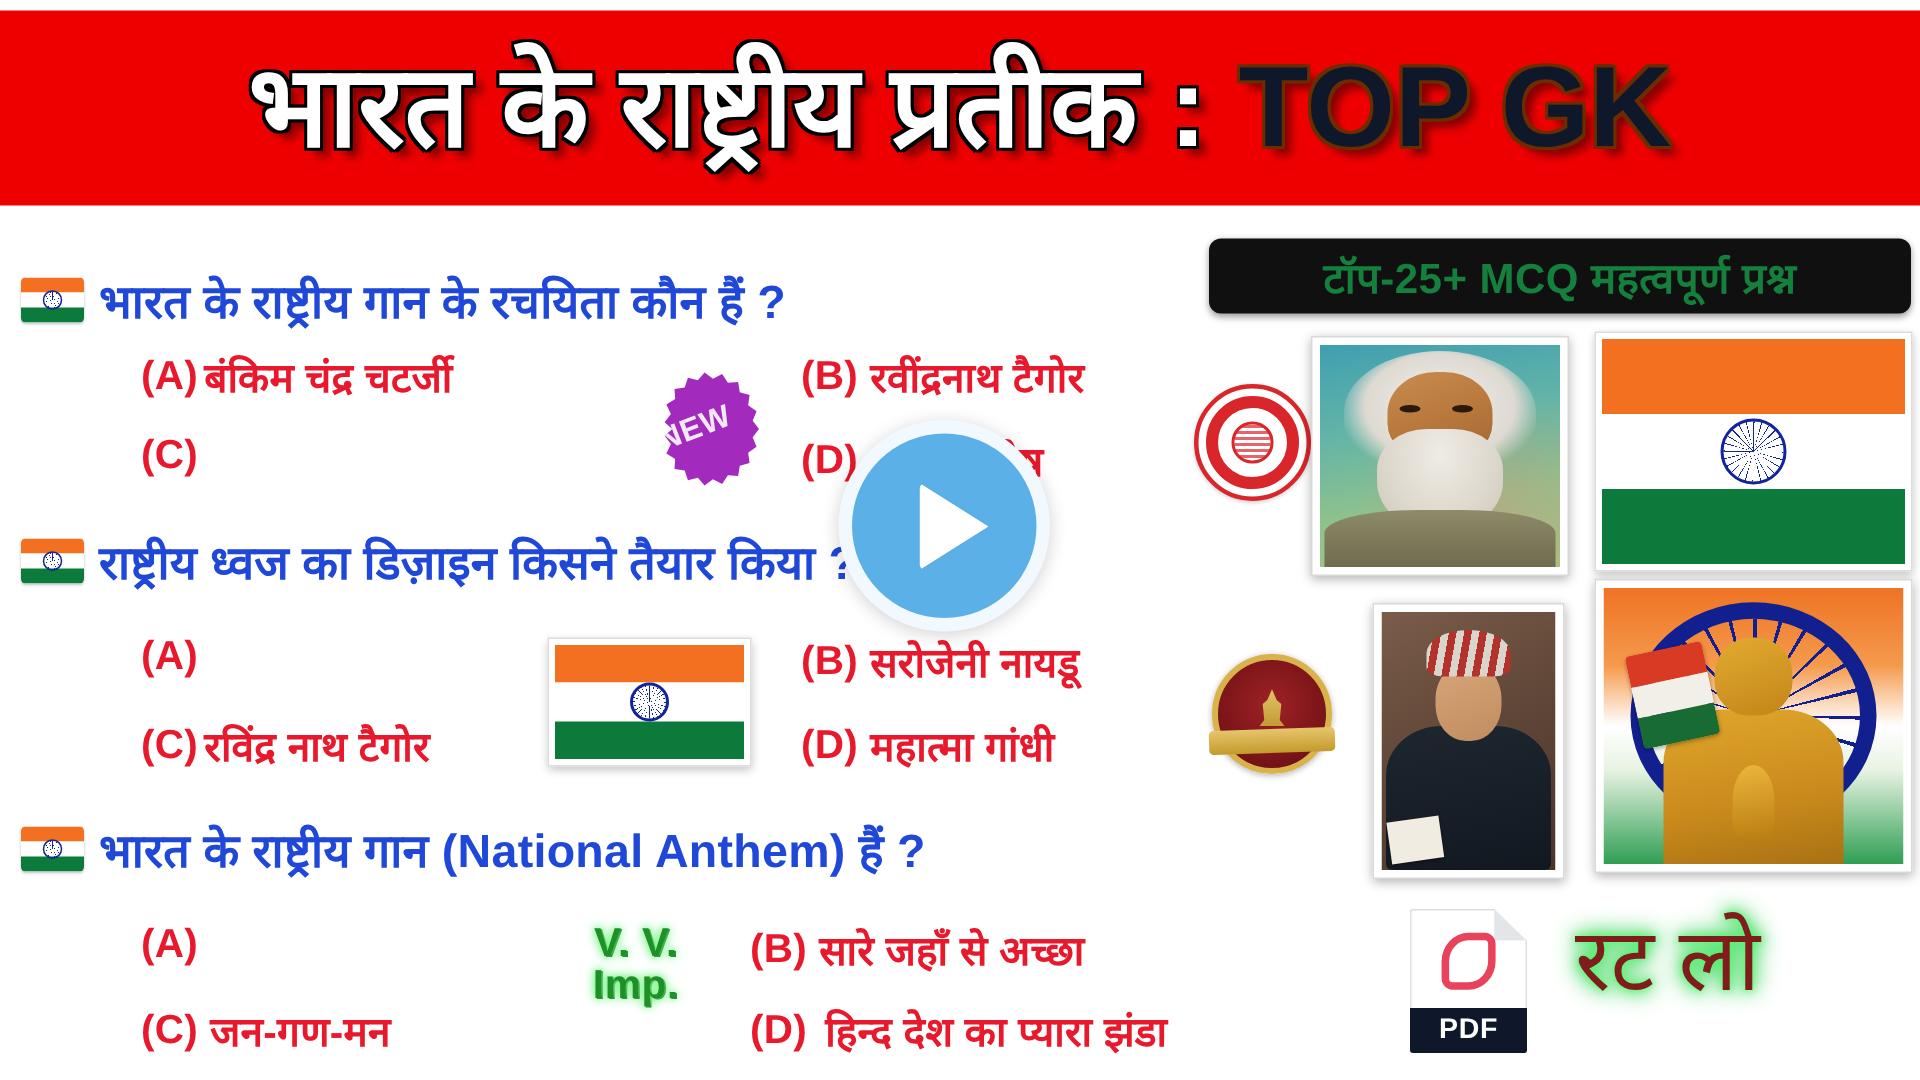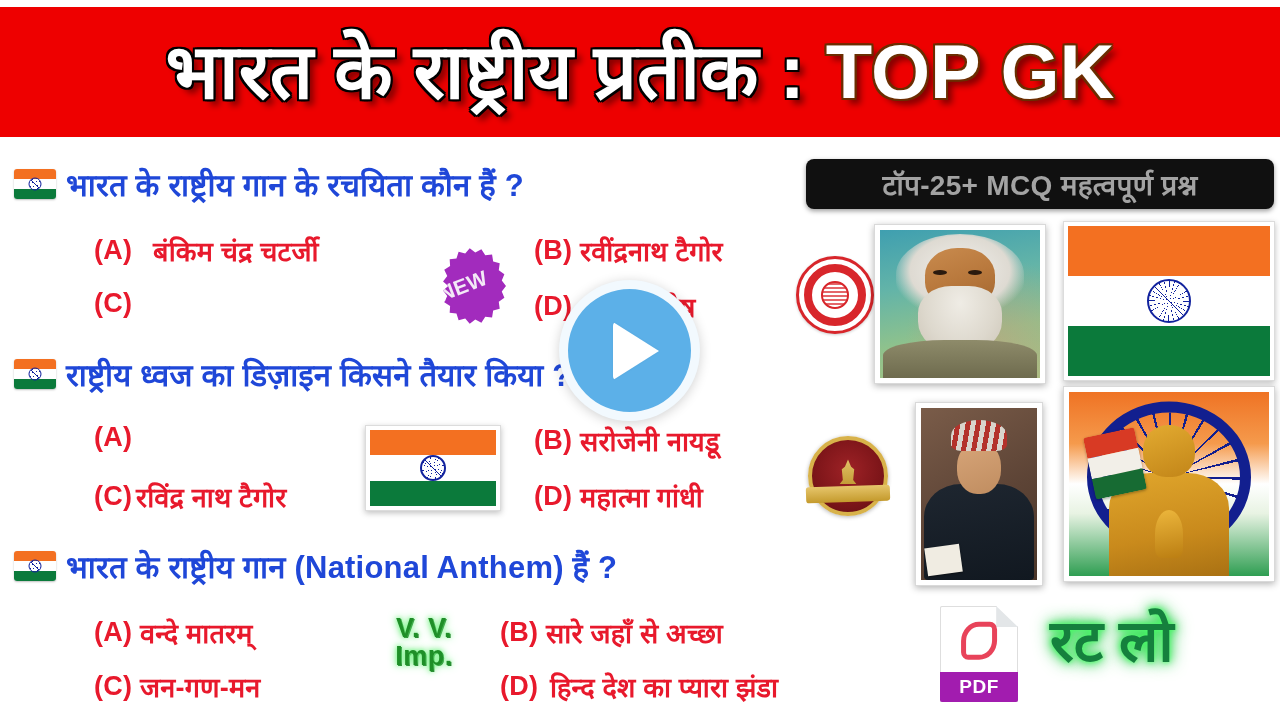--- a/index.html
+++ b/index.html
@@ -26,21 +26,21 @@
     letter-spacing: 0px;
   }
   .banner-hi {
     color: #ffffff;
     text-shadow:
       2px 0 0 #000, -2px 0 0 #000, 0 2px 0 #000, 0 -2px 0 #000,
       2px 2px 0 #000, -2px 2px 0 #000, 2px -2px 0 #000, -2px -2px 0 #000,
       6px 6px 6px rgba(0,0,0,.45);
   }
   .banner-en {
-    color: #ffffff;
+    color: #0f172a;
     text-shadow:
       2px 0 0 #6b2d00, -2px 0 0 #6b2d00, 0 2px 0 #6b2d00, 0 -2px 0 #6b2d00,
       2px 2px 0 #6b2d00, -2px 2px 0 #6b2d00, 2px -2px 0 #6b2d00, -2px -2px 0 #6b2d00,
       6px 6px 6px rgba(0,0,0,.45);
   }
 
   
   .q-block { position: absolute; left: 14px; }
   .q-line { display: flex; align-items: center; gap: 10px; white-space: nowrap; }
   .q-text {
@@ -89,21 +89,21 @@
   }
 
   
   .mcq-badge {
     position: absolute; left: 806px; top: 159px; width: 468px; height: 50px;
     background: #101010; border-radius: 8px;
     display: flex; align-items: center; justify-content: center;
     box-shadow: 0 2px 5px rgba(0,0,0,.4);
   }
   .mcq-badge span {
-    color: #a3a3a3; font-size: 28px; font-weight: bold; white-space: nowrap;
+    color: #15803d; font-size: 28px; font-weight: bold; white-space: nowrap;
     letter-spacing: .3px;
   }
 
   
   .starburst {
     position: absolute; left: 420px; top: 243px; width: 86px; height: 86px;
     background: #a22bbd;
     clip-path: polygon(
       100% 50%, 95.1% 56.3%, 98.1% 63.8%, 91.6% 68.4%, 92.7% 76.4%, 85.1% 78.5%,
       83.8% 86.5%, 75.9% 85.9%, 71.4% 92.6%, 64.3% 89%, 57.8% 93.8%, 52.6% 87.7%,
@@ -303,60 +303,60 @@
     clip-path: polygon(0 0, 100% 100%, 0 100%);
   }
   .pdf-icon .swirl {
     position:absolute; left:50%; top:36%; transform:translate(-50%,-50%);
     width:46%; height:40%;
     border: 5px solid #e8435a;
     border-radius: 50% 20% 50% 20%;
   }
   .pdf-icon .tag {
     position:absolute; left:0; bottom:0; width:100%; height:31%;
-    background:#a21caf; display:flex; align-items:center; justify-content:center;
+    background:#0f172a; display:flex; align-items:center; justify-content:center;
     border-radius: 0 0 2px 2px;
   }
   .pdf-icon .tag span { color:#fff; font-size:19px; font-weight:bold; letter-spacing:.5px; }
 
   
   .ratlo {
     position:absolute; left:1050px; top:612px;
-    font-size: 58px; font-weight: bold; color: #15803d;
+    font-size: 58px; font-weight: normal; color: #7f1d1d;
     text-shadow: 0 0 5px #4dff6b, 0 0 11px #27e34b, 0 0 18px #11b934;
     white-space: nowrap; line-height:1;
   }
 </style>
 </head>
 <body>
 
 <div id="stage">
 
   <div class="banner">
     <div class="banner-text"><span class="banner-hi">भारत के राष्ट्रीय प्रतीक : </span><span class="banner-en">TOP GK</span></div>
   </div>
 
   <div class="mcq-badge">
     <span>टॉप-25+ MCQ महत्वपूर्ण प्रश्न</span>
   </div>
 
-  <div class="q-block" style="top:163px;">
+  <div class="q-block" style="top:179px;">
     <div class="q-line">
       <span class="wave-flag">
         <i class="s1"></i>
           <i class="s2"></i>
           <i class="s3"></i>
           <span class="ch"></span>
       </span>
       <span class="q-text">भारत के राष्ट्रीय गान के रचयिता कौन हैं ?</span>
     </div>
   </div>
   <div class="opt-row" style="position:absolute; left:94px; top:232px;">
     <span class="opt">(A)</span>
-    <span class="opt" style="margin-left:21px;">बंकिम चंद्र चटर्जी</span>
+    <span class="opt" style="margin-left:4px;">बंकिम चंद्र चटर्जी</span>
   </div>
   <div class="opt-row" style="position:absolute; left:534px; top:232px;">
     <span class="opt">(B)</span>
     <span class="opt" style="margin-left:8px;">रवींद्रनाथ टैगोर</span>
   </div>
   <div class="opt-row" style="position:absolute; left:94px; top:288px;">
     <span class="opt">(C)</span>
   </div>
   <div class="opt-row" style="position:absolute; left:534px; top:288px;">
     <span class="opt">(D)</span>
@@ -420,21 +420,20 @@
         <i class="s1"></i>
           <i class="s2"></i>
           <i class="s3"></i>
           <span class="ch"></span>
       </span>
       <span class="q-text">भारत के राष्ट्रीय गान (National Anthem) हैं ?</span>
     </div>
   </div>
   <div class="opt-row" style="position:absolute; left:94px; top:614px;">
     <span class="opt">(A)</span>
-    <span class="opt" style="margin-left:8px;">वन्दे मातरम्</span>
   </div>
   <div class="opt-row" style="position:absolute; left:500px; top:614px;">
     <span class="opt">(B)</span>
     <span class="opt" style="margin-left:8px;">सारे जहाँ से अच्छा</span>
   </div>
   <div class="opt-row" style="position:absolute; left:94px; top:668px;">
     <span class="opt">(C)</span>
     <span class="opt" style="margin-left:8px;">जन-गण-मन</span>
   </div>
   <div class="opt-row" style="position:absolute; left:500px; top:668px;">

